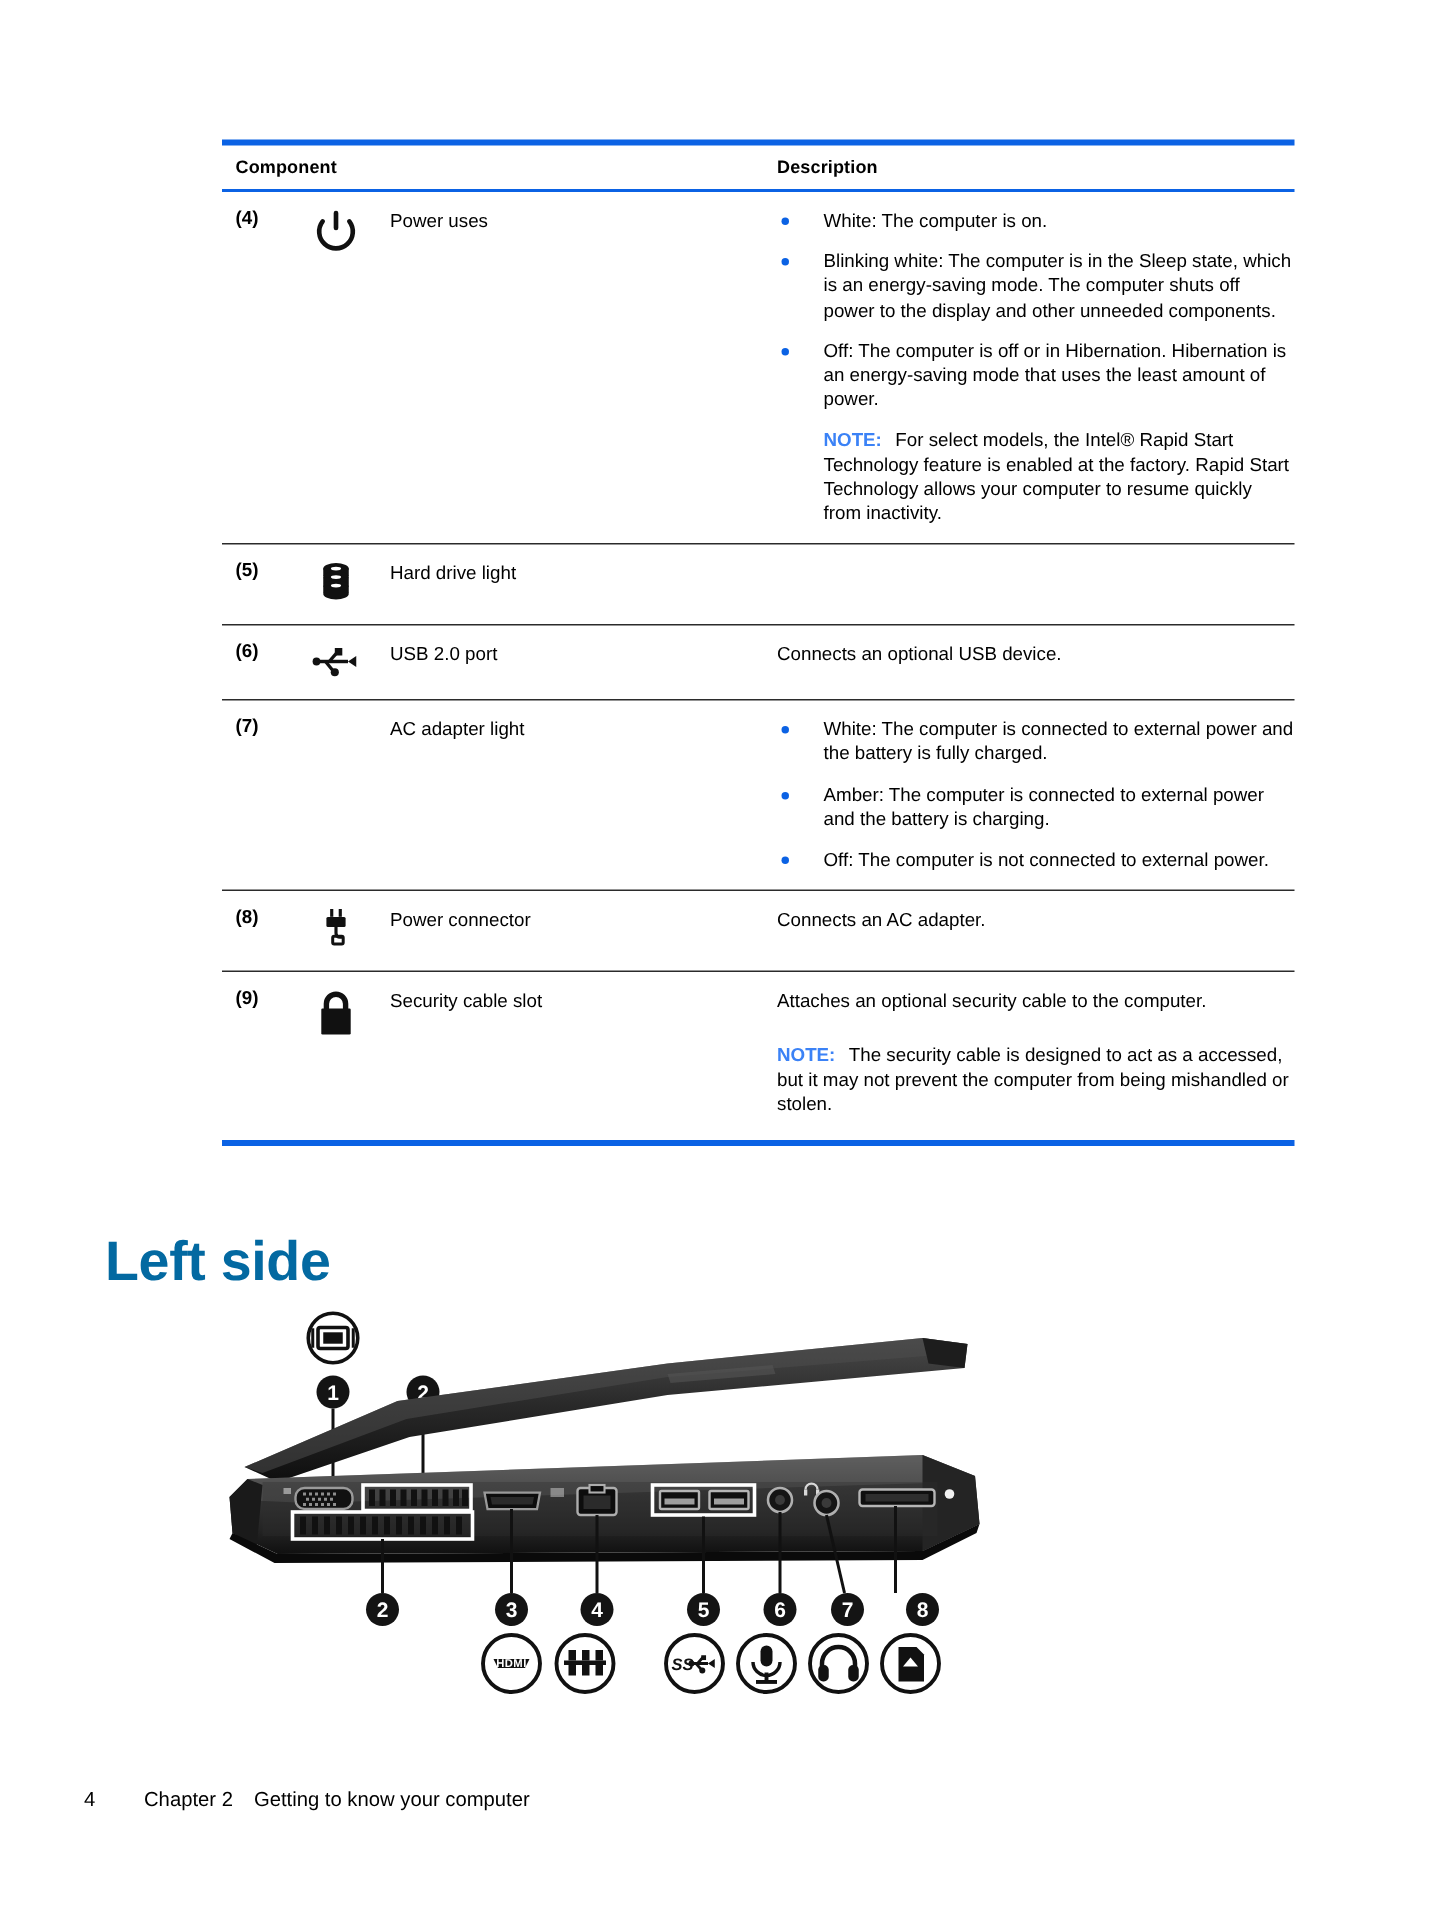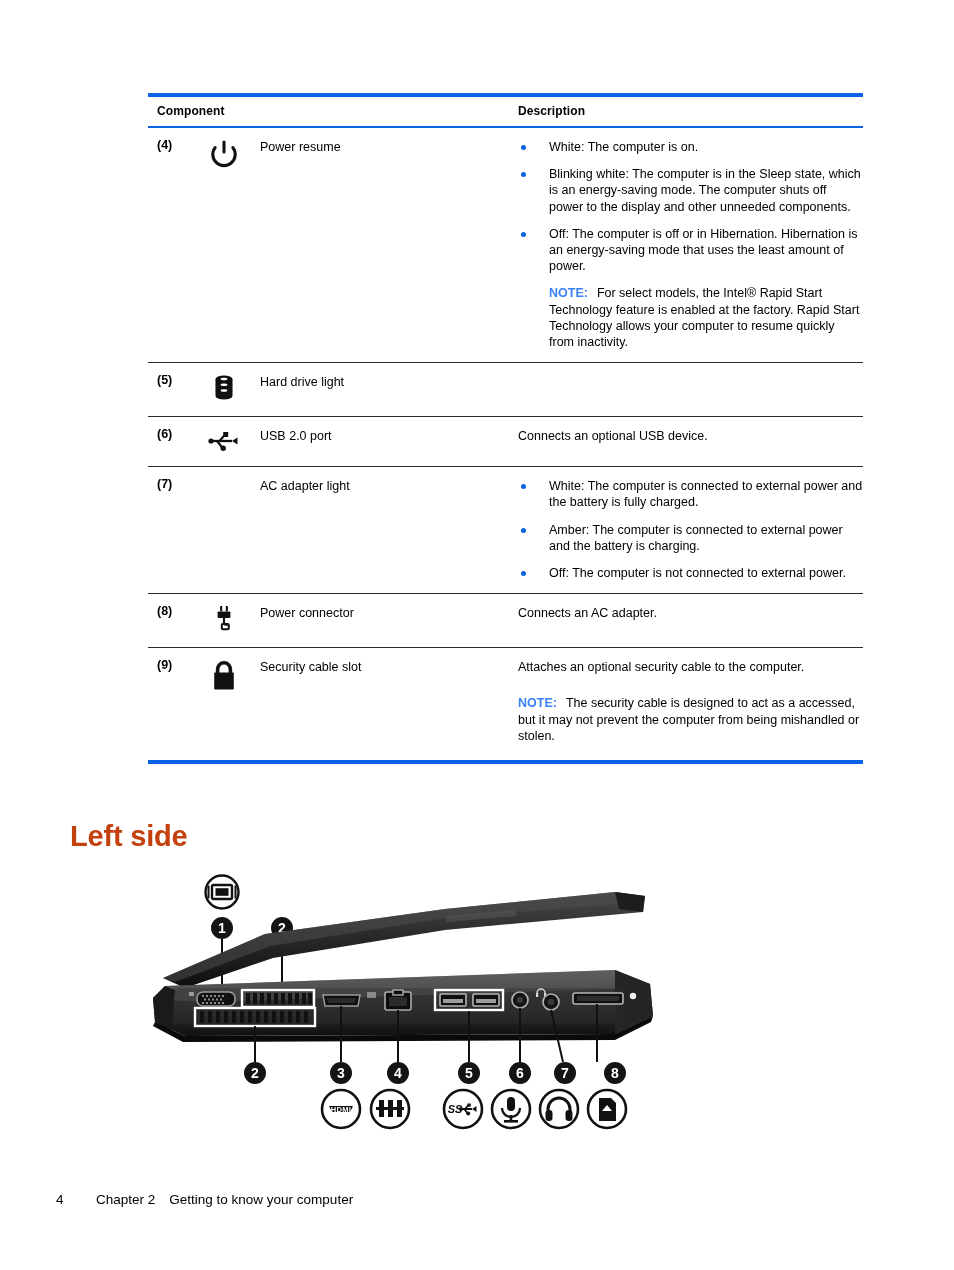--- a/index.html
+++ b/index.html
@@ -97,23 +97,23 @@
   }
   .note-gap { display:inline-block; width:9px; }
 
   
   .ico { display:block; }
 
   
   .left-side-h {
     position:absolute;
     left:70px; top:820px;
-    font-size:29px;
+    font-size:37px;
     font-weight:bold;
-    color:#c2410c;
+    color:#0369a1;
     letter-spacing:-0.2px;
   }
 
   
   .figure {
     position:absolute;
     left:145px; top:866px;
     width:520px; height:270px;
   }
   .fig-svg { display:block; }
@@ -142,21 +142,21 @@
     </div>
 
     <div class="trow">
       <div class="cell-num">(4)</div>
       <div class="cell-icon">
         <svg class="ico" width="30" height="32" viewBox="0 0 30 32" aria-hidden="true">
           <path d="M6.1 8.6 A11.2 11.2 0 1 0 23.9 8.6" fill="none" stroke="#111" stroke-width="3.1" stroke-linecap="round"></path>
           <rect x="13.45" y="1.5" width="3.1" height="13" rx="1.5" fill="#111"></rect>
         </svg>
       </div>
-      <div class="cell-name">Power resume</div>
+      <div class="cell-name">Power uses</div>
       <div class="cell-desc">
         <ul class="bullets">
           <li>White: The computer is on.</li>
           <li>Blinking white: The computer is in the Sleep state, which is an energy-saving mode. The computer shuts off power to the display and other unneeded components.</li>
           <li>Off: The computer is off or in Hibernation. Hibernation is an energy-saving mode that uses the least amount of power.</li>
           <li class="nobullet">
             <span class="note-block">
               <span class="note-label">NOTE:</span><span class="note-gap"></span><span>For select models, the Intel® Rapid Start Technology feature is enabled at the factory. Rapid Start Technology allows your computer to resume quickly from inactivity.</span>
             </span>
           </li>

